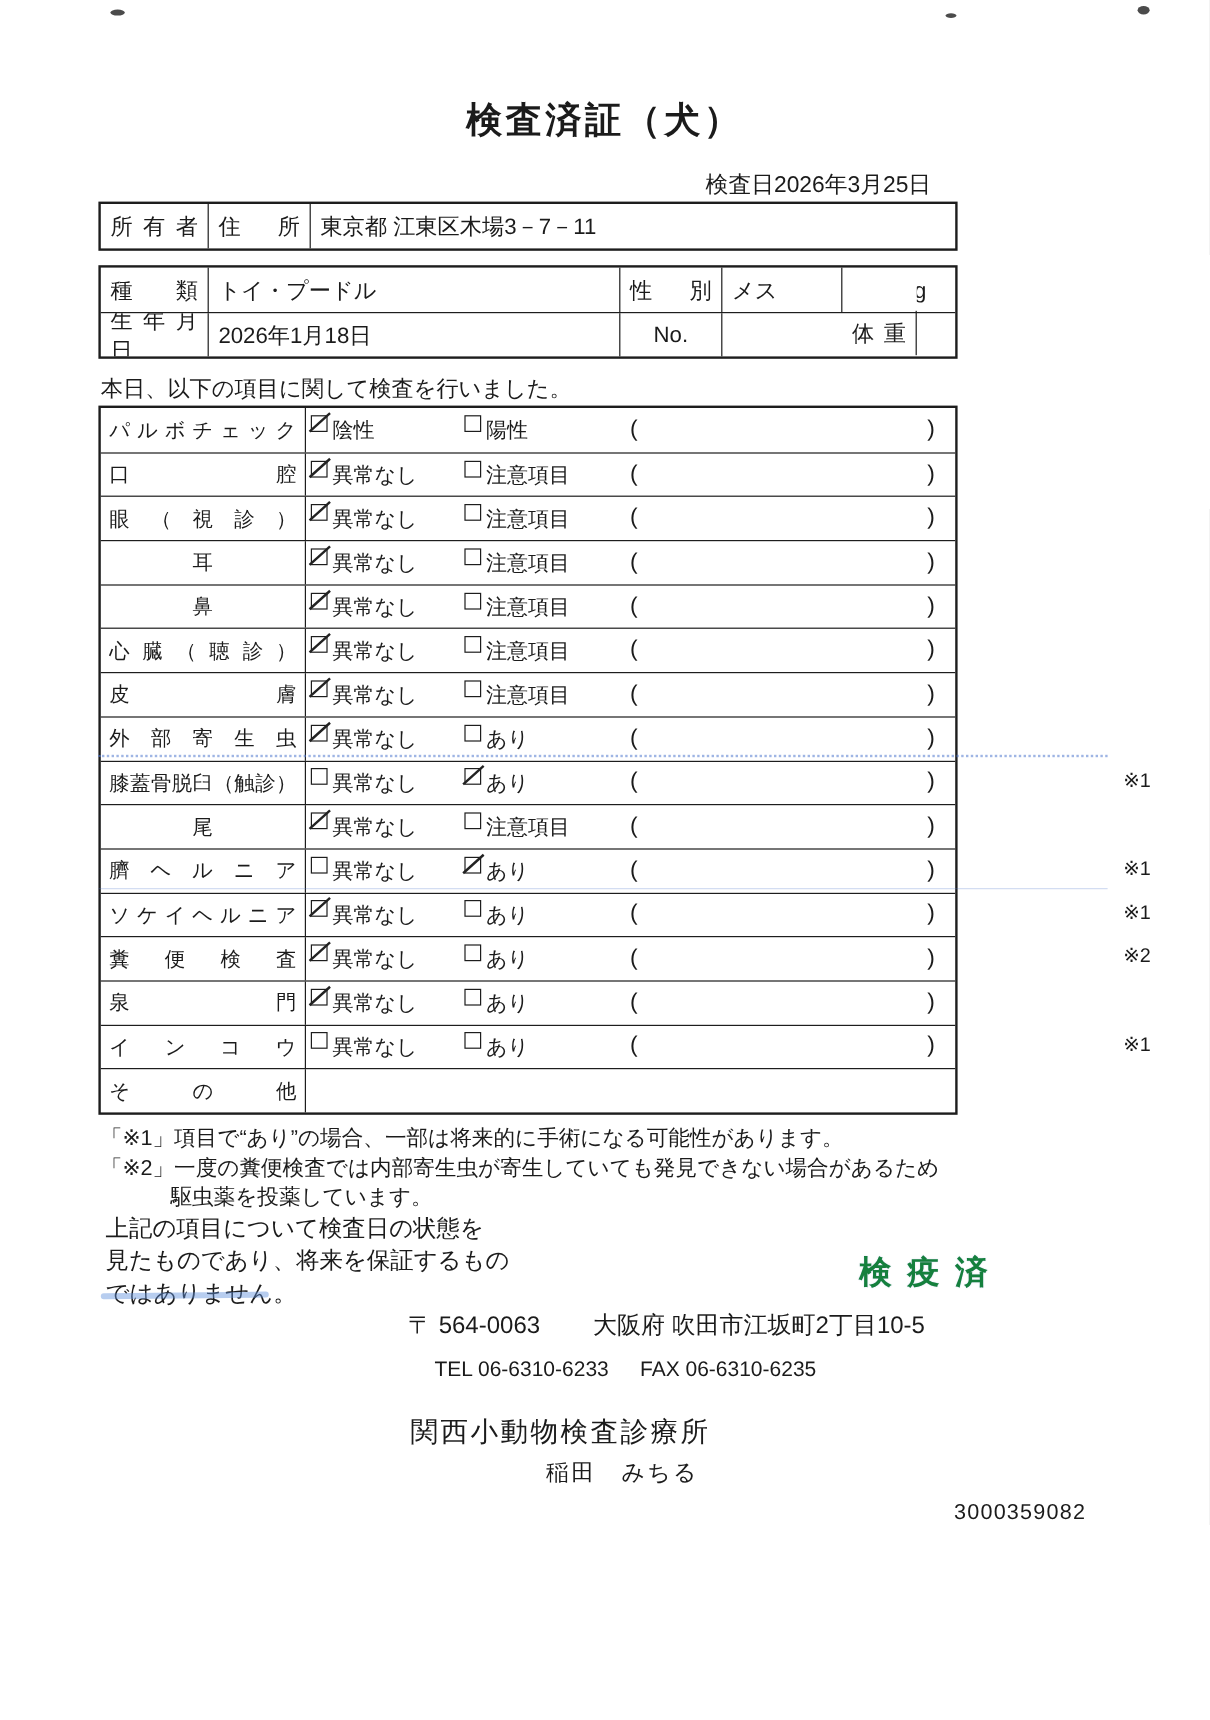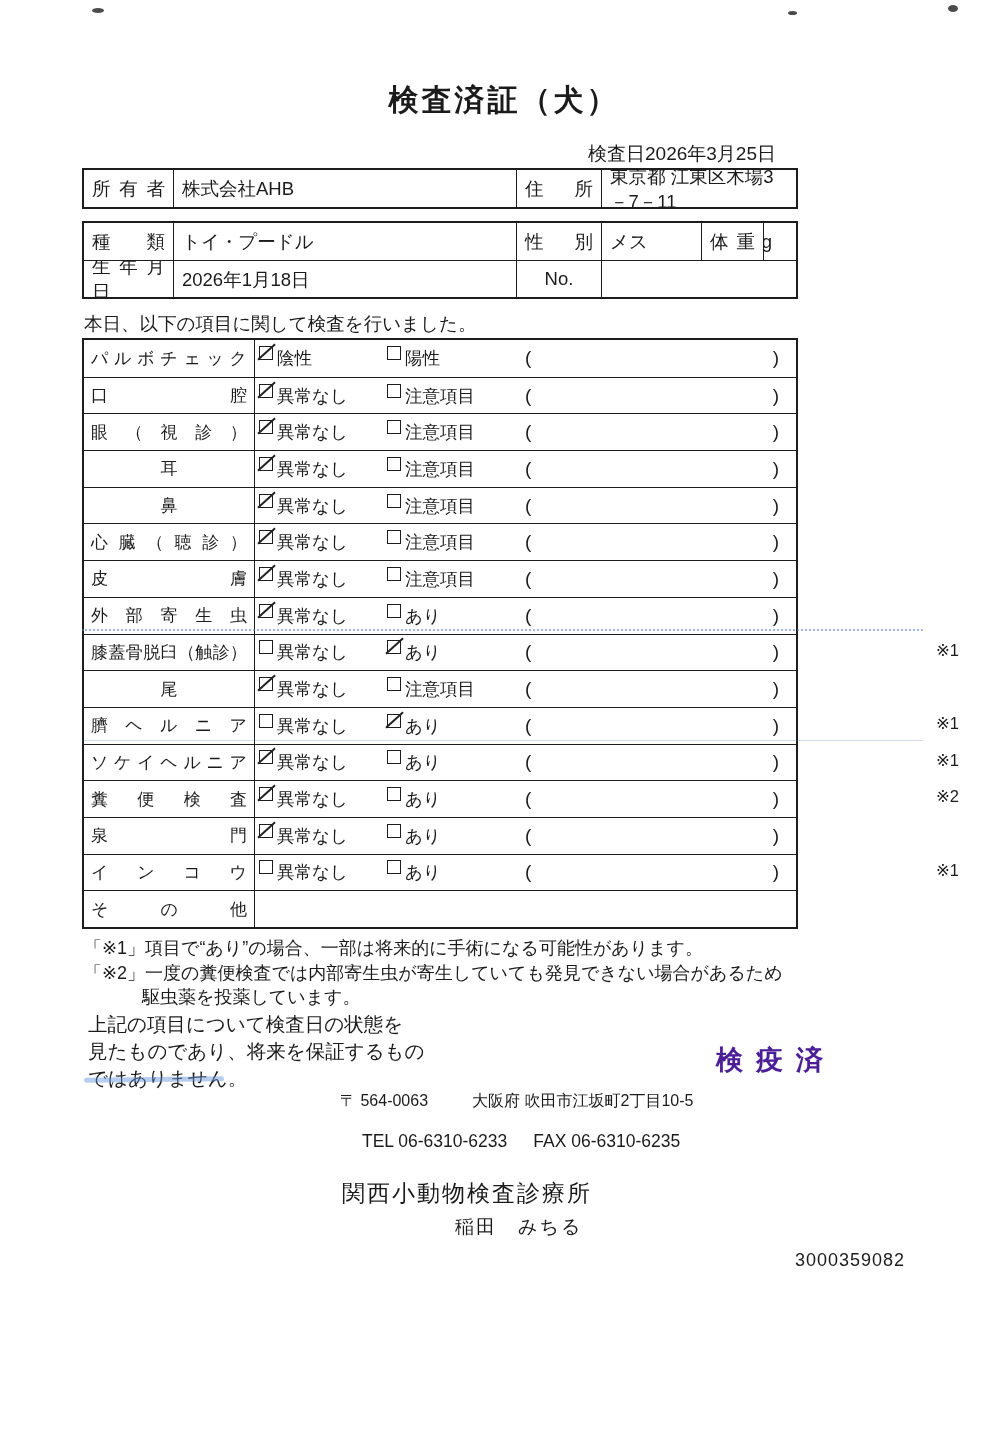--- a/index.html
+++ b/index.html
@@ -20,21 +20,21 @@
   .tbl-owner { top:168px; }
   .tbl-pet   { top:221px; }
   .trow { display:flex; height:37px; box-sizing:border-box; }
   .trow + .trow { border-top:1.6px solid #1d1d1d; }
   .tcell { box-sizing:border-box; height:100%; display:flex; align-items:center;
     padding:0 8px; font-size:18.5px; border-right:1.6px solid #1d1d1d; overflow:hidden; }
   .tcell.last { border-right:none; }
   .just { display:block; width:100%; text-align:justify; text-align-last:justify; }
   .ctr  { display:block; width:100%; text-align:center; }
   .w-l1 { width:90px; } .w-v1 { width:343px; } .w-l2 { width:85px; }
-  .w-sex { width:100px; } .w-wl { width:62px; }
+  .w-sex { width:100px; } .w-wl { width:62px;margin-top:36px; }
   .w-rest { flex:1; }
   .weight-cell { justify-content:flex-end; gap:14px; padding-right:24px; }
 
   .intro { position:absolute; left:84px; top:311px; font-size:18.5px; }
 
   
   .tbl-check { top:338px; }
   .cl-row { display:flex; height:36.7px; align-items:center; position:relative; box-sizing:border-box; }
   .cl-row + .cl-row { border-top:1.5px solid #1d1d1d; }
   .cl-label { width:171px; height:100%; border-right:1.5px solid #1d1d1d; box-sizing:border-box;
@@ -51,22 +51,22 @@
   .cl-parens { flex:1; display:flex; justify-content:space-between; font-size:19px;
     padding:0 17px 0 8px; }
   .cl-note { position:absolute; left:852px; top:6px; font-size:16.5px; white-space:nowrap; }
 
   
   .note1 { position:absolute; left:84px;  top:936px; font-size:18px; }
   .note2 { position:absolute; left:84px;  top:961px; font-size:18px; }
   .note2b{ position:absolute; left:142px; top:985px; font-size:18px; }
   .disclaimer { position:absolute; left:88px; top:1011px; font-size:19.5px; line-height:27px; }
   .stamp { position:absolute; left:716px; top:1042px; font-size:27px; font-weight:700;
-    letter-spacing:13px; color:#4c1d95; text-shadow:0 0 1px rgba(60,90,180,0.35);font-family:Liberation Serif, serif; }
-  .postal-line { position:absolute; left:340px; top:1091px; display:flex; gap:44px; font-size:16px; }
+    letter-spacing:13px; color:#15803d; text-shadow:0 0 1px rgba(60,90,180,0.35);font-family:Liberation Serif, serif; }
+  .postal-line { position:absolute; left:340px; top:1091px; display:flex; gap:44px; font-size:20px; }
   .tel-line { position:absolute; left:362px; top:1131px; display:flex; gap:26px; font-size:17.5px; }
   .clinic { position:absolute; left:342px; top:1178px; font-size:23px; letter-spacing:2px; }
   .vet    { position:absolute; left:455px; top:1214px; font-size:19px; letter-spacing:2px; }
   .serial { position:absolute; left:795px; top:1250px; font-size:18px; letter-spacing:1px; }
 
   
   .art-dotted { position:absolute; left:82px; top:629px; width:841px; height:0;
     border-top:2px dotted rgba(80,120,205,0.55); }
   .art-faint { position:absolute; left:82px; top:740px; width:841px; height:0;
     border-top:1.5px solid rgba(80,120,205,0.25); }
@@ -91,23 +91,20 @@
   <div class="date-row">
     <span>検査日</span>
     <span>2026年3月25日</span>
   </div>
 
   <div class="tbl tbl-owner">
     <div class="trow">
       <div class="tcell w-l1">
         <span class="just">所有者</span>
         </div>
-      <div class="tcell w-v1">
-        <span>株式会社AHB</span>
-        </div>
       <div class="tcell w-l2">
         <span class="just">住所</span>
         </div>
       <div class="tcell w-rest last">
         <span>東京都 江東区木場3－7－11</span>
         </div>
     </div>
   </div>
 
   <div class="tbl tbl-pet">

